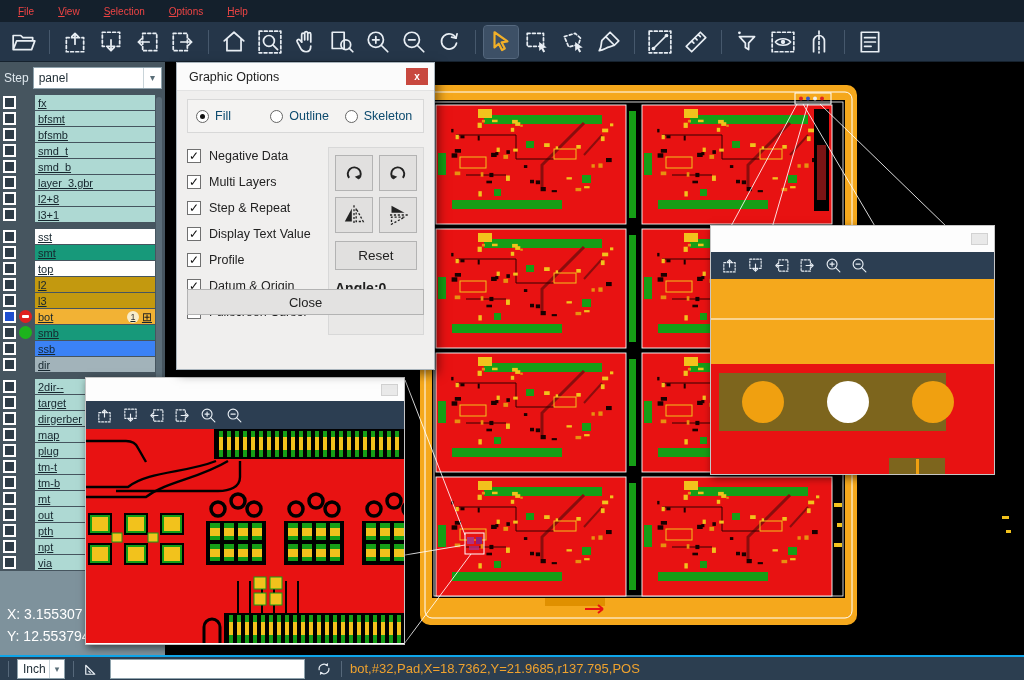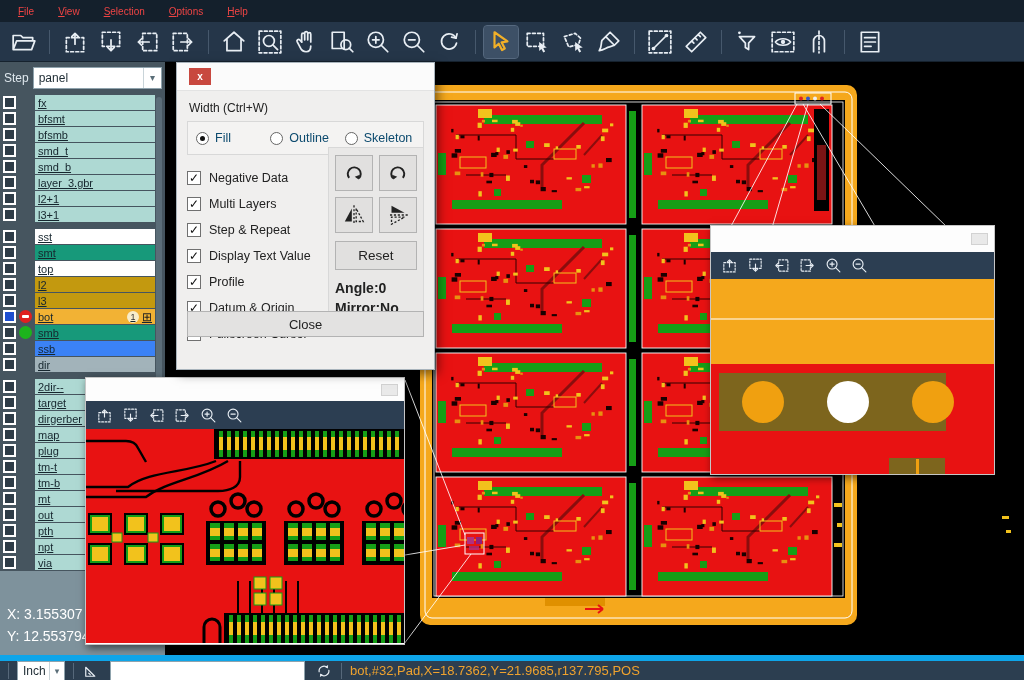--- a/index.html
+++ b/index.html
@@ -74,21 +74,21 @@
   .chk-row{display:flex;align-items:center;gap:8px;height:26px;font-size:12.5px;color:#222;}
   .chk{width:14px;height:14px;border:1px solid #707070;background:#fff;flex:none;display:flex;align-items:center;justify-content:center;font-size:12px;color:#111;line-height:12px;}
   .dlg-right{position:absolute;right:10px;top:56px;width:96px;height:188px;background:#e9e8e7;border:1px solid #d8d8d8;padding:7px 6px;}
   .mini-grid{display:grid;grid-template-columns:38px 38px;grid-gap:6px;}
   .mini-btn{width:38px;height:36px;background:#e1e0df;border:1px solid #b3b3b3;display:flex;align-items:center;justify-content:center;}
   .reset-btn{margin-top:8px;width:82px;height:29px;background:#e1e0df;border:1px solid #b3b3b3;font-size:13.5px;color:#222;display:flex;align-items:center;justify-content:center;}
   .dlg-stat{font-size:14px;color:#222;margin-top:8px;line-height:20px;font-weight:bold;}
   .close-btn{position:absolute;left:10px;bottom:10px;width:237px;height:26px;background:#e3e2e1;border:1px solid #b3b3b3;font-size:13px;color:#222;display:flex;align-items:center;justify-content:center;}
 
   
-  .statusbar{position:absolute;left:0;top:655px;width:1024px;height:25px;background:#2c3e50;border-top:6px solid #0ea5e9;display:flex;align-items:center;z-index:12;}
+  .statusbar{position:absolute;left:0;top:655px;width:1024px;height:25px;background:#2c3e50;border-top:2px solid #0ea5e9;display:flex;align-items:center;z-index:12;}
   .sb-sep{width:1px;height:16px;background:#56687a;margin:0 8px;flex:none;}
   .unit-select{width:48px;height:20px;background:#fff;border:1px solid #8fa3ad;display:flex;align-items:center;padding-left:5px;font-size:12px;color:#1d2b33;position:relative;flex:none;}
   .unit-select .chev{position:absolute;right:0;top:0;width:15px;height:100%;border-left:1px solid #c9d4d9;display:flex;align-items:center;justify-content:center;color:#5a6e78;font-size:9px;}
   .cmd-input{width:195px;height:20px;background:#fff;border:1px solid #8fa3ad;font-size:12px;padding:0 4px;color:#222;flex:none;}
   .status-text{color:#efa22e;font-size:13px;white-space:nowrap;}
 </style>
 </head>
 <body>
 
 <div id="app">
@@ -334,21 +334,21 @@
           <div class="cb"></div>
           <div class="ind"></div>
           <div class="layer-cell" style="background: rgb(174, 217, 211);">
             <span>layer_3.gbr</span>
           </div>
         </div>
         <div class="layer-row">
           <div class="cb"></div>
           <div class="ind"></div>
           <div class="layer-cell" style="background: rgb(174, 217, 211);">
-            <span>l2+1</span>
+            <span>l2+8</span>
           </div>
         </div>
         <div class="layer-row">
           <div class="cb"></div>
           <div class="ind"></div>
           <div class="layer-cell" style="background: rgb(174, 217, 211);">
             <span>l3+1</span>
           </div>
         </div>
         <div class="layer-gap"></div>
@@ -1327,24 +1327,24 @@
           <circle cx="137" cy="123" r="21" fill="#fff"></circle>
           <circle cx="222" cy="123" r="21" fill="#f0a010"></circle>
           <rect x="178" y="179" width="56" height="16" fill="#7d651d"></rect>
           <rect x="205" y="180" width="3" height="15" fill="#f0a010"></rect>
         </svg>
     </div>
   </div>
 
   <div class="dialog">
     <div class="dlg-title">
+      <span class="dlg-title-text">Graphic Options</span>
       <div class="dlg-close">x</div>
     </div>
     <div class="dlg-body">
-      <div class="dlg-width-label">Width (Ctrl+W)</div>
       <div class="radio-box" id="radiobox">
           <label class="radio">
             <span class="rb sel"></span>
             <span>Fill</span>
           </label>
           <label class="radio">
             <span class="rb"></span>
             <span>Outline</span>
           </label>
           <label class="radio">

